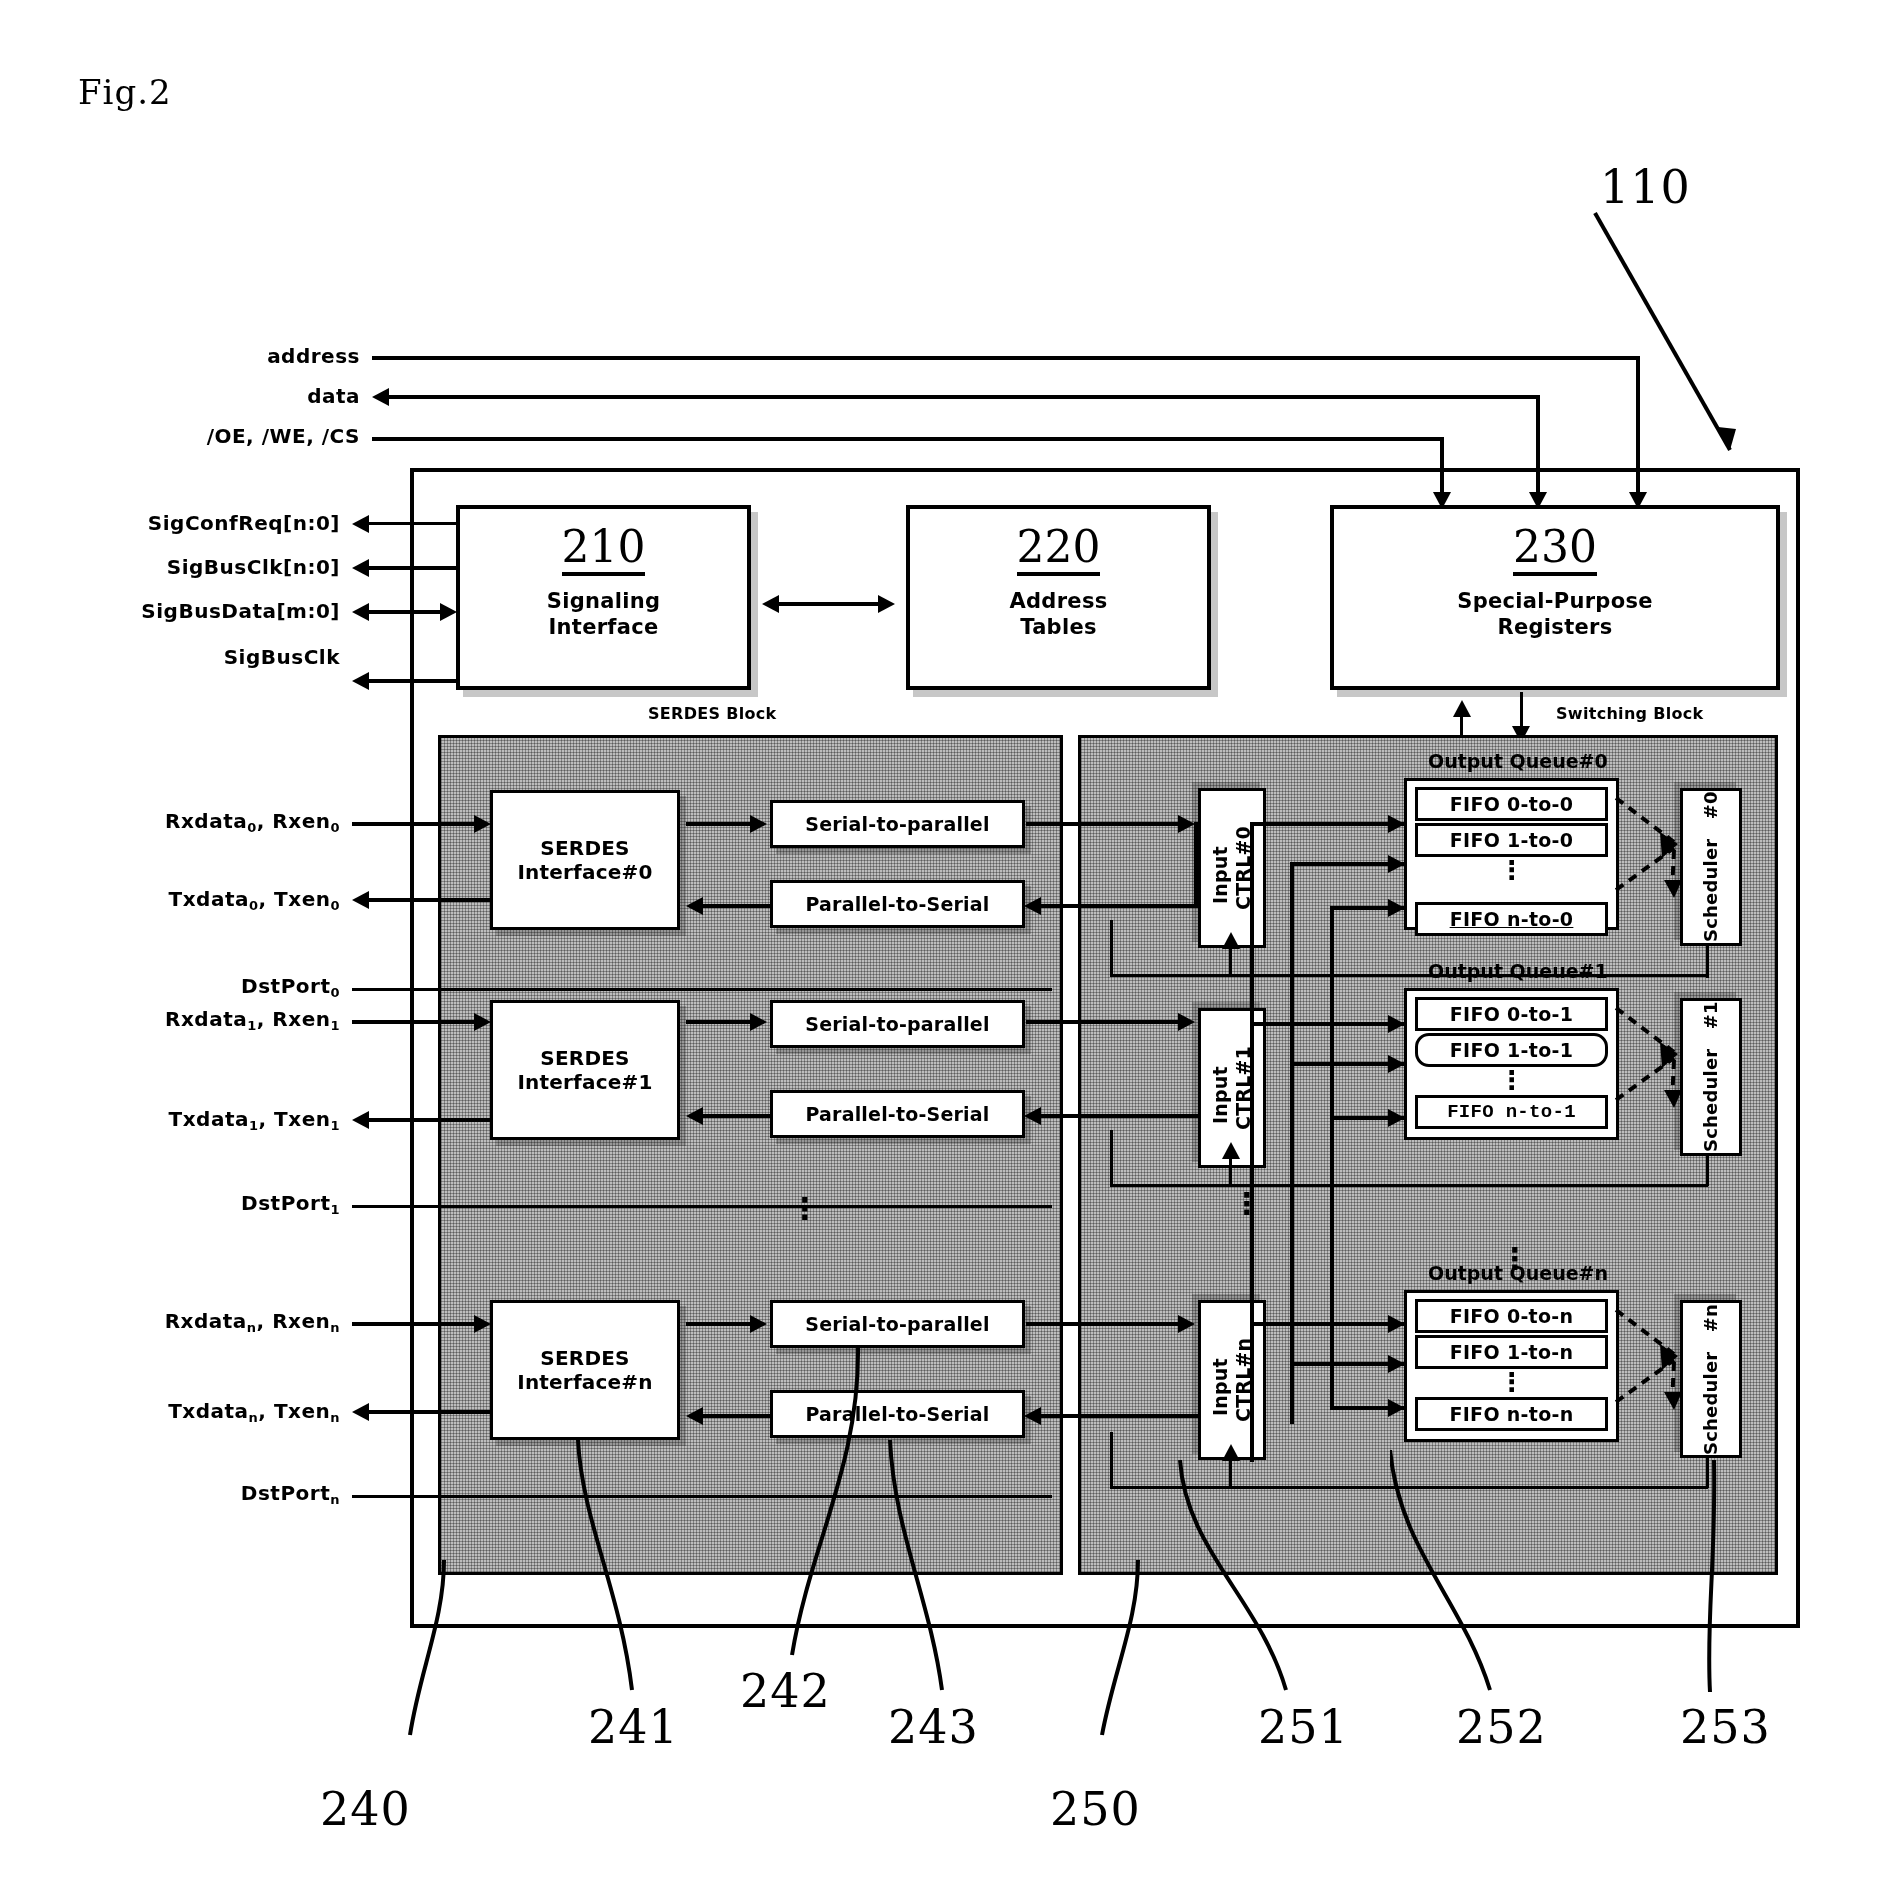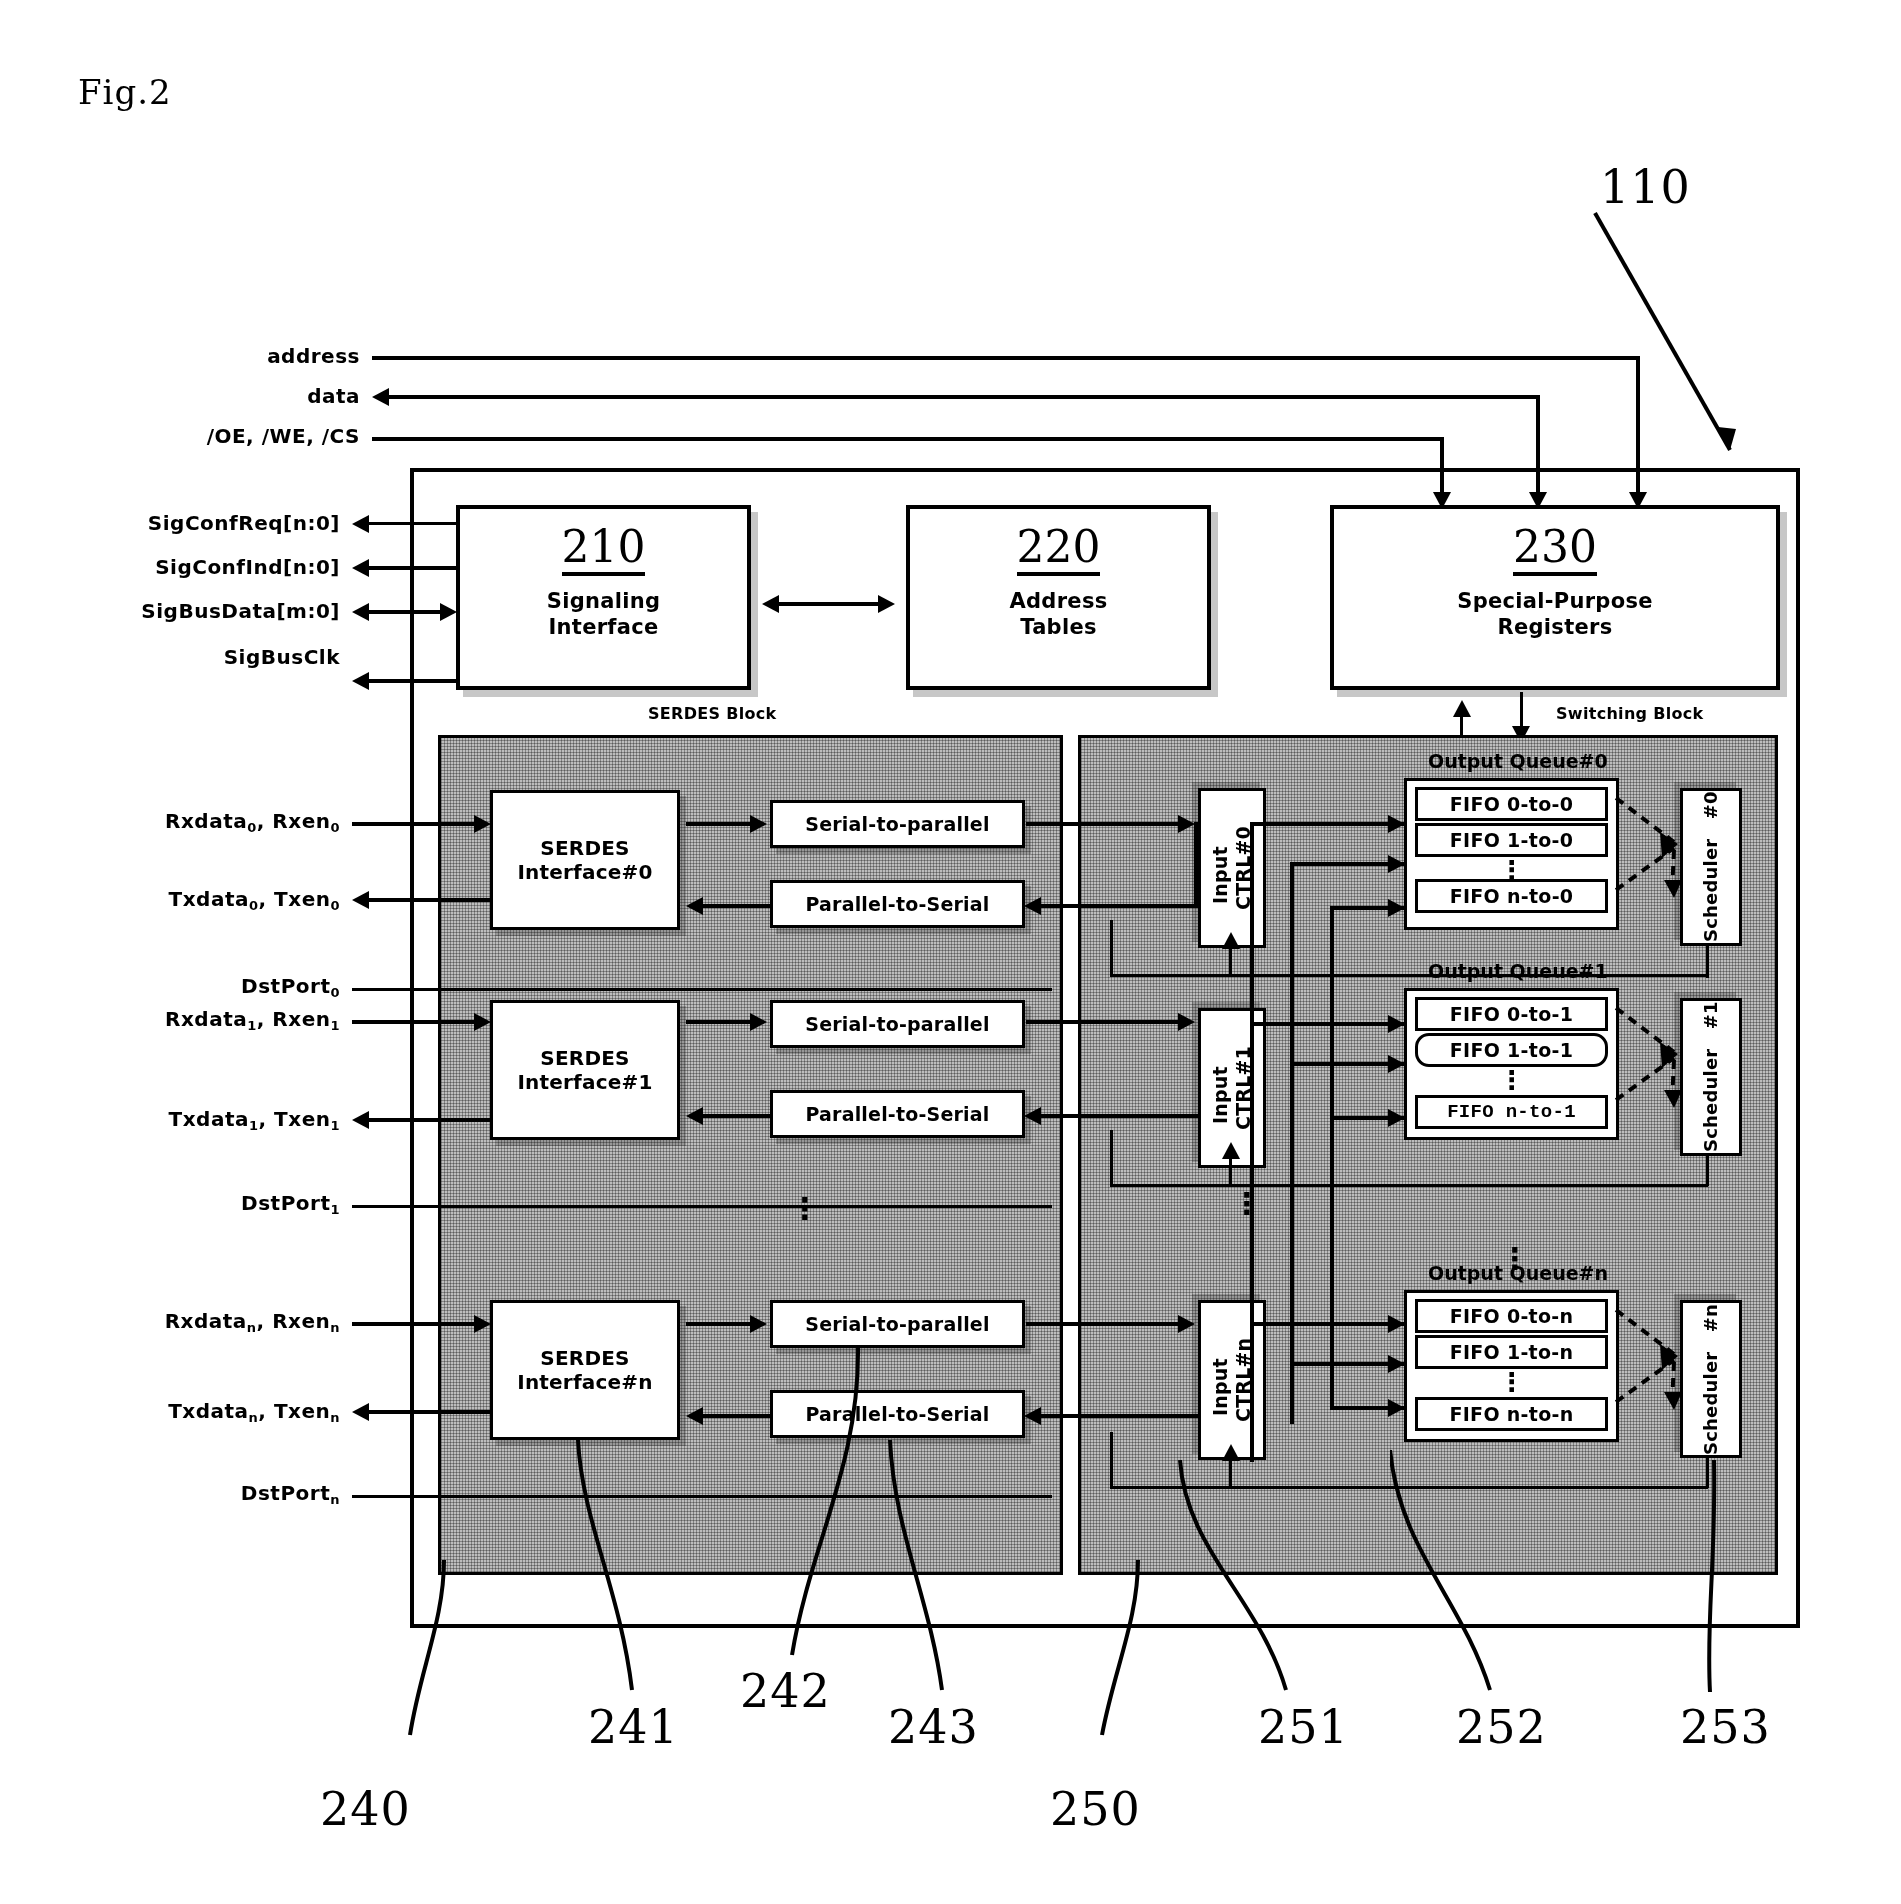--- a/index.html
+++ b/index.html
@@ -226,21 +226,21 @@
 
 <div class="abs sig-label" style="left:60px; top:425px; width:300px;">/OE, /WE, /CS</div>
 <div class="abs hline" style="left:372px; top:437px; width:1072px;"></div>
 <div class="abs vline" style="left:1440px; top:437px; height:58px;"></div>
 <div class="abs arrow-d" style="left:1433px; top:492px;"></div>
 
 <div class="abs sig-label" style="left:40px; top:512px; width:300px;">SigConfReq[n:0]</div>
 <div class="abs arrow-l" style="left:352px; top:515px;"></div>
 <div class="abs hline-thin" style="left:368px; top:522px; width:90px;"></div>
 
-<div class="abs sig-label" style="left:40px; top:556px; width:300px;">SigConfInd[n:0]</div>
+<div class="abs sig-label" style="left:40px; top:556px; width:300px;">SigBusClk[n:0]</div>
 <div class="abs arrow-l" style="left:352px; top:559px;"></div>
 <div class="abs hline" style="left:368px; top:566px; width:90px;"></div>
 
 <div class="abs sig-label" style="left:40px; top:600px; width:300px;">SigBusData[m:0]</div>
 <div class="abs arrow-l" style="left:352px; top:603px;"></div>
 <div class="abs hline" style="left:368px; top:610px; width:72px;"></div>
 <div class="abs arrow-r" style="left:440px; top:603px;"></div>
 
 <div class="abs sig-label" style="left:40px; top:646px; width:300px;">SigBusClk</div>
 <div class="abs arrow-l" style="left:352px; top:672px;"></div>
@@ -332,21 +332,21 @@
 <div class="abs arrow-r" style="left:1178px; top:815px;"></div>
 <div class="abs hline" style="left:1040px; top:904px; width:158px;"></div>
 <div class="abs arrow-l" style="left:1024px; top:897px;"></div>
 <div class="abs vline" style="left:1194px; top:822px; height:86px;"></div>
 
 <div class="abs oq-title" style="left:1428px; top:750px;">Output Queue#0</div>
 <div class="abs oq-box" style="left:1404px; top:778px; height:152px;">
   <div class="fifo" style="margin:6px 8px 0 8px;">FIFO 0-to-0</div>
   <div class="fifo" style="margin:2px 8px 0 8px;text-align:center;">FIFO 1-to-0</div>
   <div class="vdots" style="margin-top:6px;">⋮</div>
-  <div class="fifo" style="margin:0 8px 0 8px;">FIFO n-to-0</div>
+  <div class="fifo" style="margin:23px 8px 0 8px;text-decoration:underline;">FIFO n-to-0</div>
 </div>
 
 <div class="abs wbox sched sh" style="left:1680px; top:788px;">
   <div>
     <span>Scheduler</span>
     &nbsp;
     <span>#0</span>
   </div>
 </div>
 <svg class="abs" style="left:1612px; top:780px; width:80px; height:160px;">

